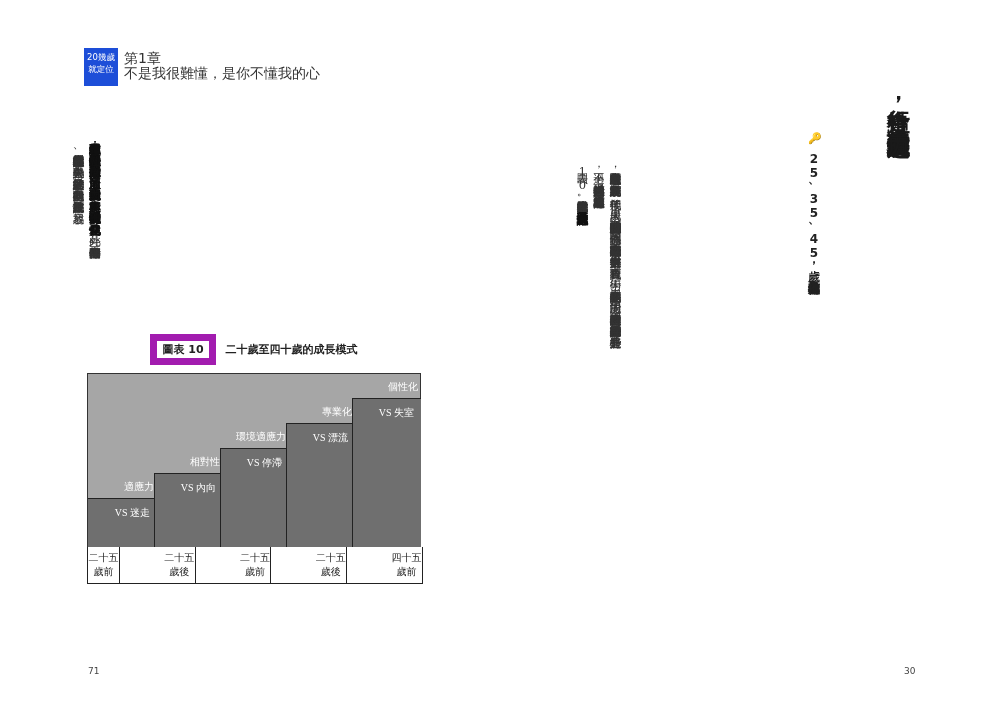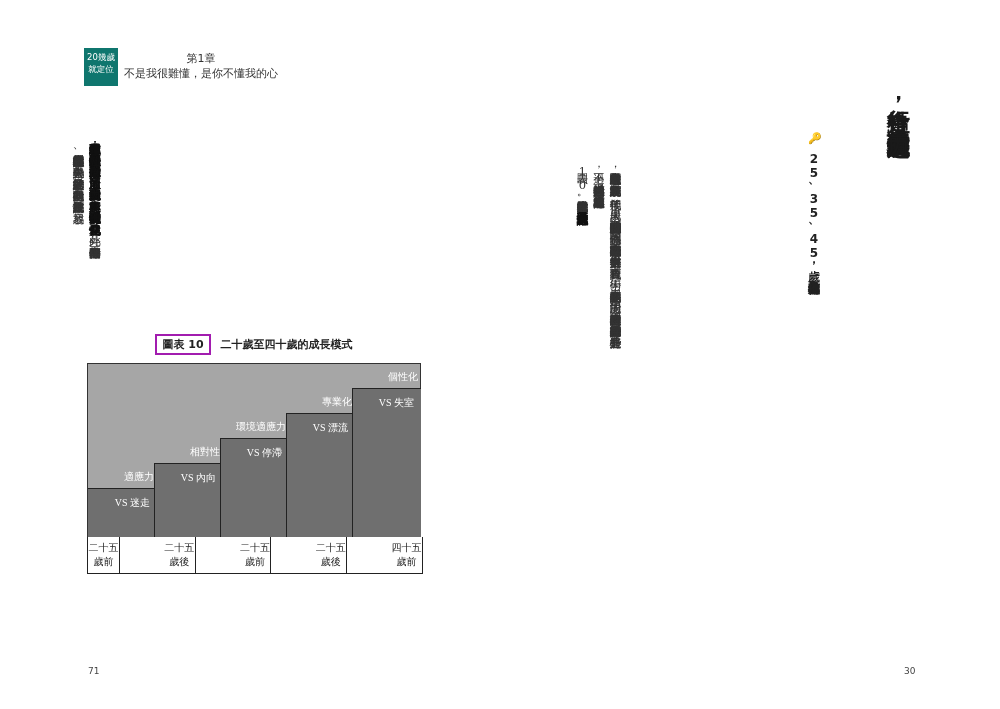--- a/index.html
+++ b/index.html
@@ -1,32 +1,32 @@
 <!DOCTYPE html>
 <html><head>
 <meta charset="utf-8">
 <style>
   html,body{margin:0;padding:0;background:#fff;}
   body{width:1000px;height:709px;position:relative;overflow:hidden;font-family:"DejaVu Serif",serif;color:#222;}
   .abs{position:absolute;}
   .vert{writing-mode:vertical-rl;text-orientation:upright;}
-  .header-badge{left:84px;top:48px;width:34px;height:38px;background:#0f766e;color:#fff;font-family:"DejaVu Sans",sans-serif;font-size:8.5px;line-height:12px;text-align:center;padding-top:3px;box-sizing:border-box;}
-  .header-chapter{left:124px;top:51px;font-family:"DejaVu Sans",sans-serif;font-size:11px;color:#333;line-height:15px;text-align:center;}
+  .header-badge{left:84px;top:48px;width:34px;height:38px;background:#1d4ed8;color:#fff;font-family:"DejaVu Sans",sans-serif;font-size:8.5px;line-height:12px;text-align:center;padding-top:3px;box-sizing:border-box;}
+  .header-chapter{left:124px;top:51px;font-family:"DejaVu Sans",sans-serif;font-size:14px;color:#333;line-height:15px;}
   .title{left:884px;top:92px;font-size:23px;font-weight:bold;letter-spacing:0px;line-height:30px;color:#1a1a1a;}
   .subhead{left:806px;top:138px;font-family:"DejaVu Sans",sans-serif;font-weight:bold;font-size:12px;line-height:16px;}
   .key-icon{left:808px;top:132px;color:#888;font-size:11px;}
   .col{font-size:11.5px;line-height:16.5px;color:#333;}
   .col b{color:#111;font-weight:bold;}
   .body-right{left:574px;top:152px;height:440px;}
   .body-right p{margin:0;}
   .body-left{left:70px;top:134px;height:180px;}
   .body-left p{margin:0;}
   .figure{left:87px;top:334px;width:334px;}
   .fig-title{text-align:center;font-family:"DejaVu Sans",sans-serif;font-size:11px;font-weight:bold;margin-bottom:8px;}
-  .fig-num{display:inline-block;border:2px solid #a21caf;padding:1px 5px;margin-right:10px;}
+  .fig-num{display:inline-block;border:7px solid #a21caf;padding:1px 5px;margin-right:10px;}
   .chart{position:relative;width:332px;height:172px;background:#a6a6a6;border:1px solid #333;}
   .step{position:absolute;background:#6f6f6f;border-top:1px solid #222;border-left:1px solid #222;}
   .lbl{position:absolute;color:#fff;font-family:Liberation Serif, serif;font-size:10px;text-align:right;width:66px;line-height:14px;}
   .axis{display:flex;width:334px;border:1px solid #222;border-top:none;gap:44px;}
   .axis div{flex:1;text-align:center;font-family:"DejaVu Sans",sans-serif;font-size:10px;padding:4px 0;border-right:1px solid #222;}
   .axis div:last-child{border-right:none;}
   .source{font-size:9.5px;color:#444;margin-top:8px;}
   .pagenum{top:666px;font-family:"DejaVu Sans",sans-serif;font-size:9px;color:#444;}
 </style>
 </head>

